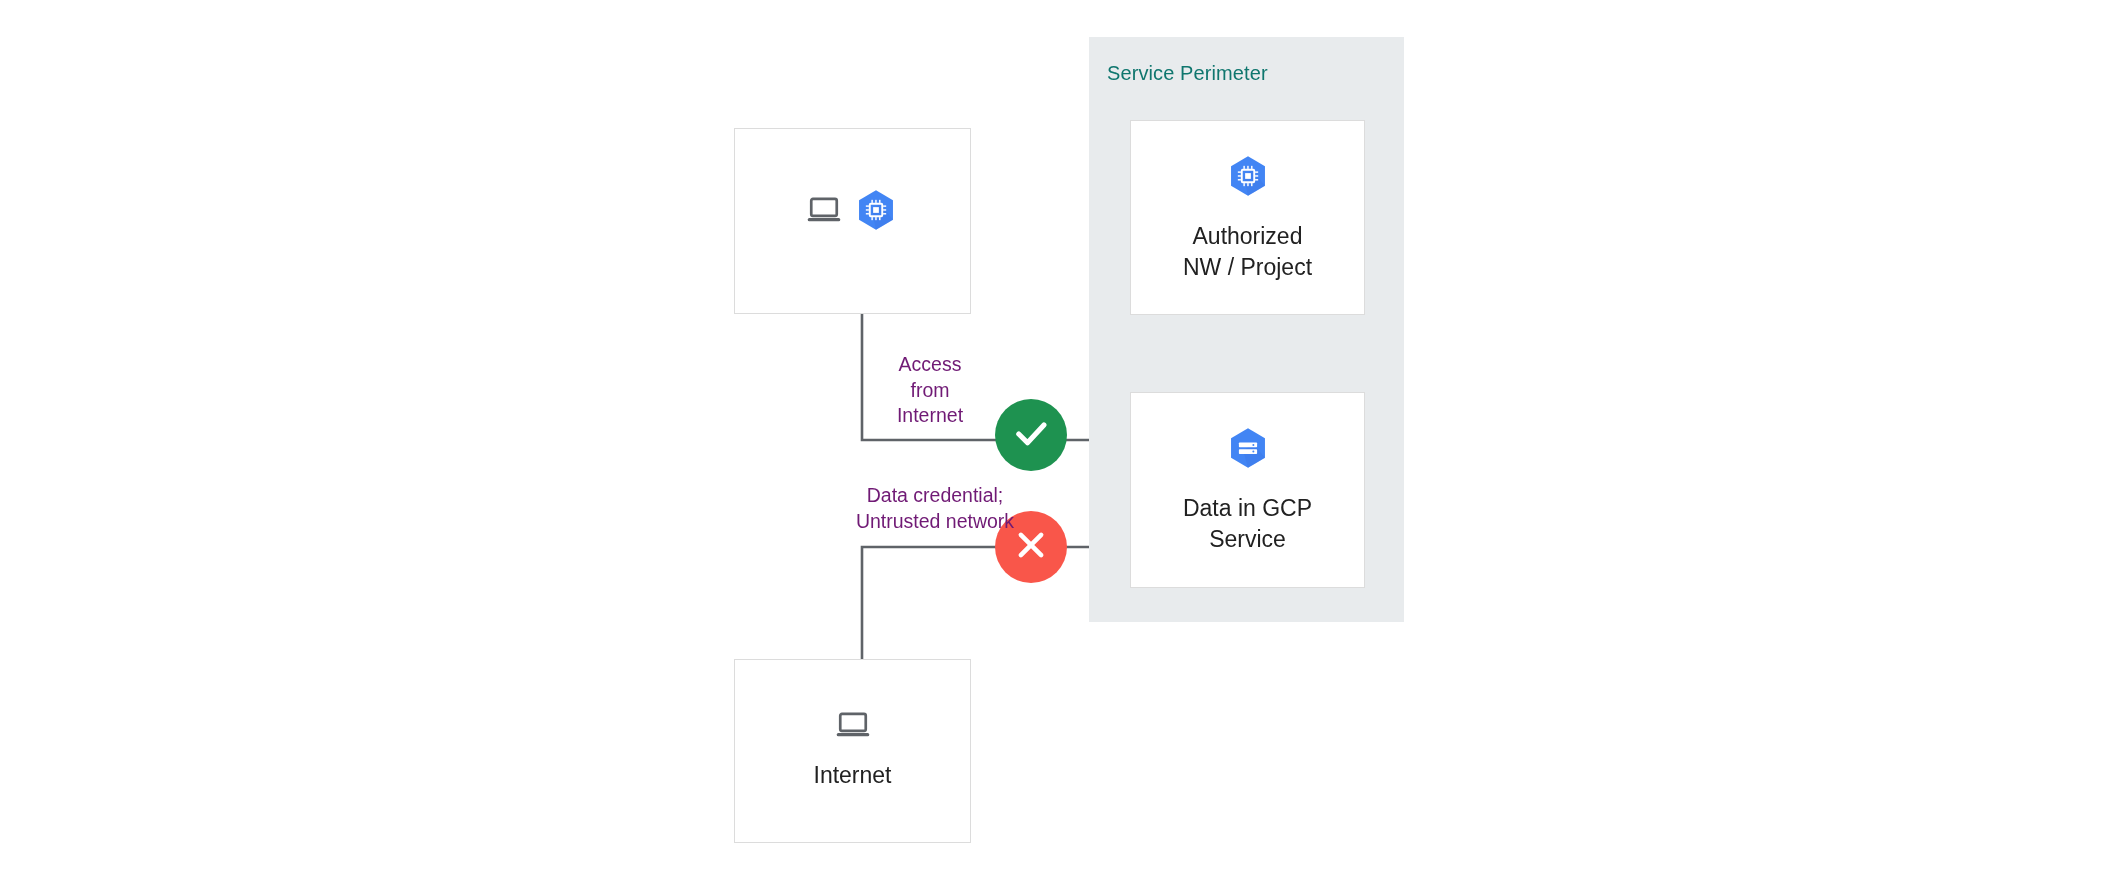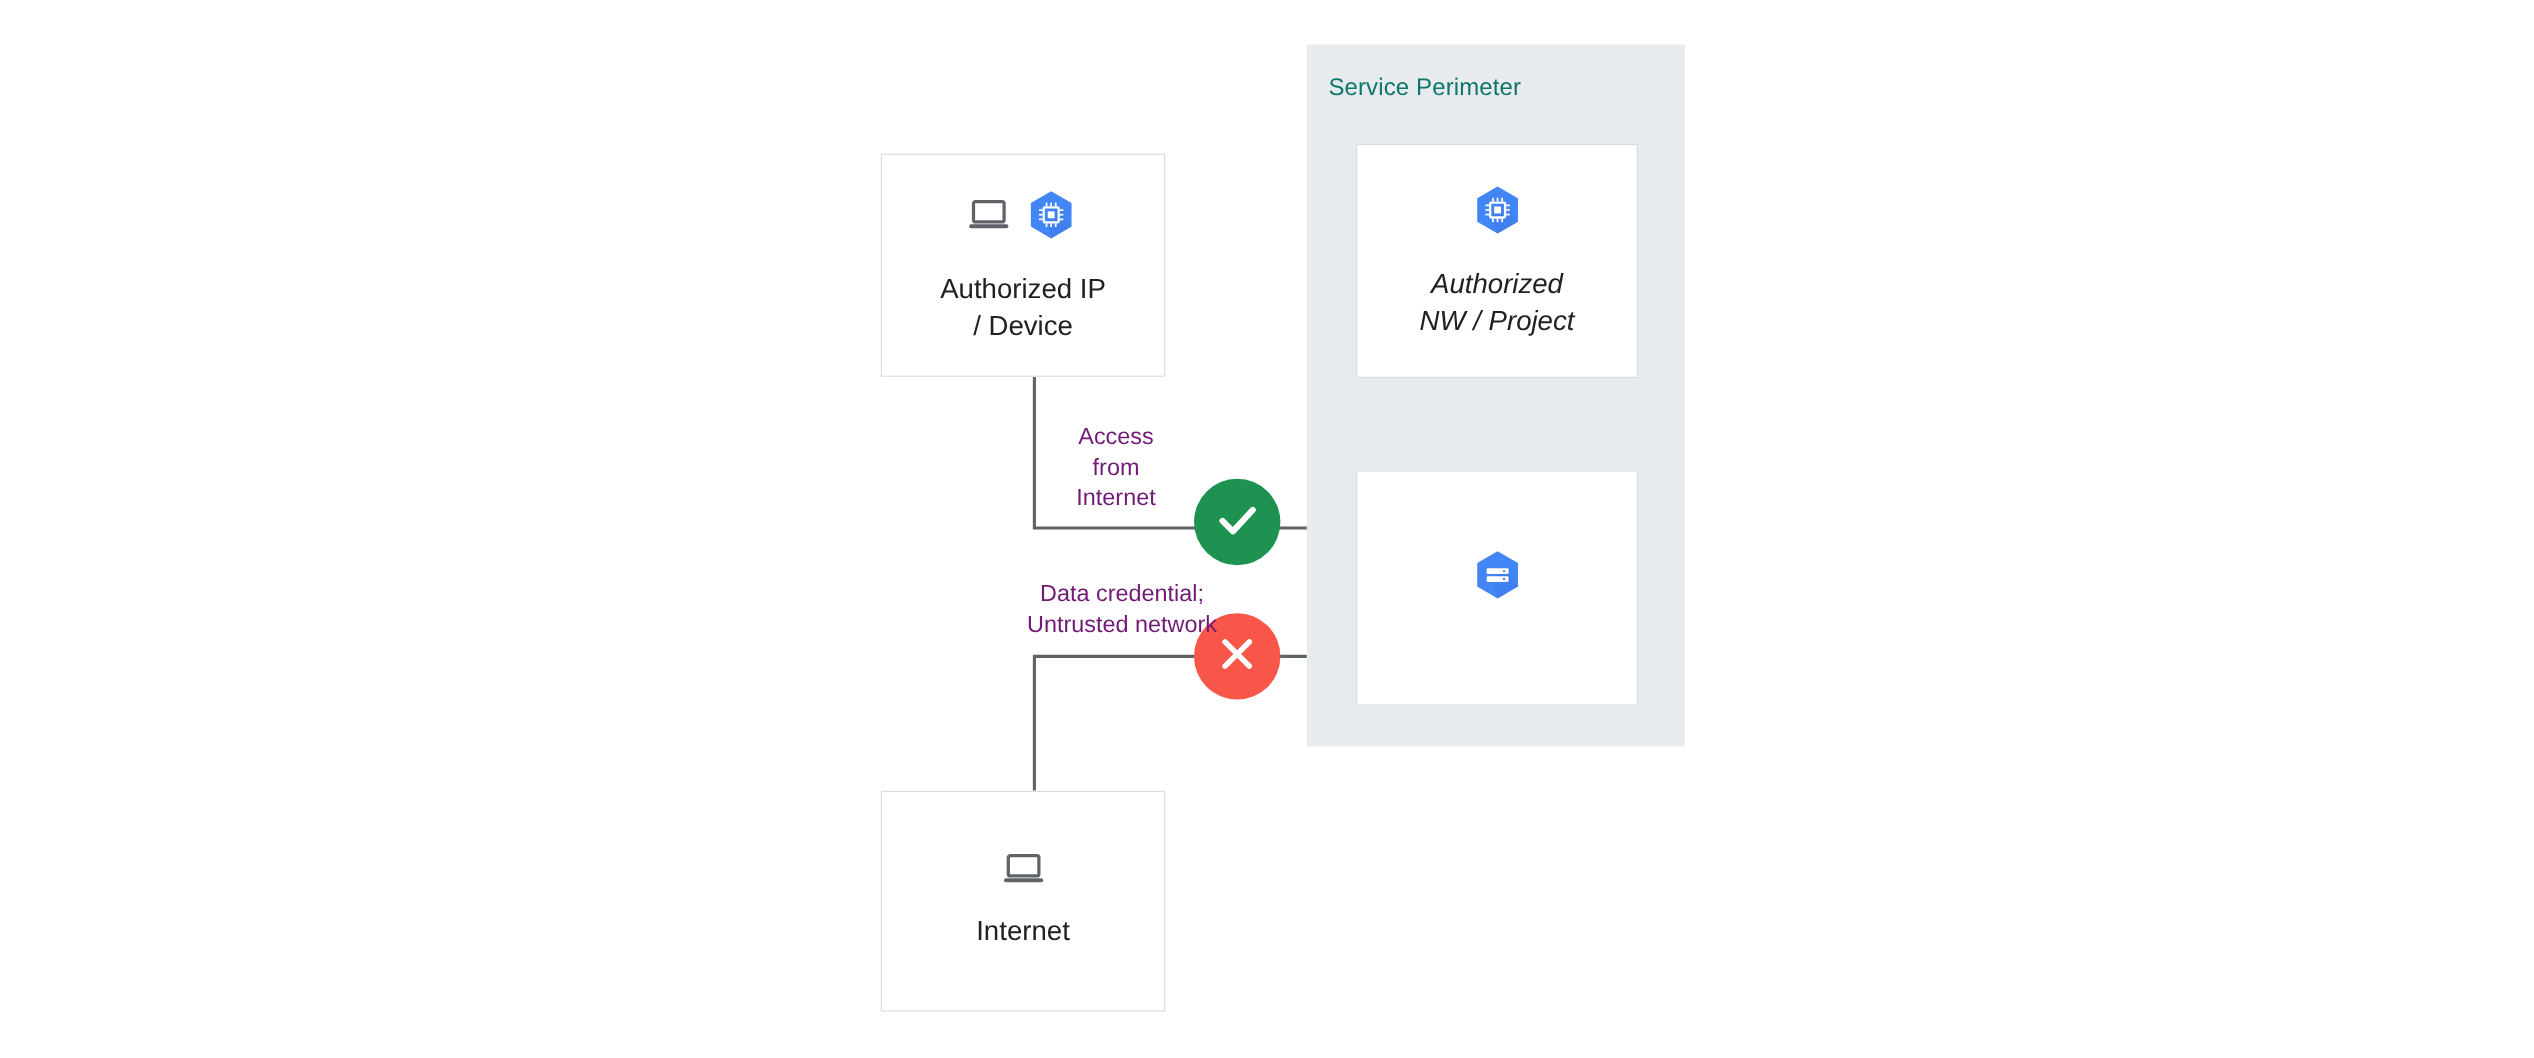--- a/index.html
+++ b/index.html
@@ -64,21 +64,21 @@
   }
   .node-label {
     font-size: 23px;
     line-height: 1.34;
     color: #212121;
     text-align: center;
     white-space: pre-line;
   }
 
   #node-authorized-device { left: 734px; top: 128px;  width: 237px; height: 186px; }
-  #node-authorized-nw     { left: 1130px; top: 120px; width: 235px; height: 195px; font-style: italic; }
+  #node-authorized-nw     { left: 1130px; top: 120px; width: 235px; height: 195px; }
   #node-data-gcp          { left: 1130px; top: 392px; width: 235px; height: 196px; }
   #node-internet          { left: 734px; top: 659px;  width: 237px; height: 184px; }
 
   
   .badge {
     position: absolute;
     width: 72px;
     height: 72px;
     border-radius: 50%;
     display: flex;
@@ -145,22 +145,20 @@
           <rect x="13.4" y="19.2" width="3.2" height="1.5"></rect>
           <rect x="13.4" y="23.2" width="3.2" height="1.5"></rect>
           <rect x="13.4" y="27.2" width="3.2" height="1.5"></rect>
           <rect x="31.4" y="19.2" width="3.2" height="1.5"></rect>
           <rect x="31.4" y="23.2" width="3.2" height="1.5"></rect>
           <rect x="31.4" y="27.2" width="3.2" height="1.5"></rect>
         </g>
       </svg>
     </span>
   </div>
-  <div class="node-label">Authorized IP
-/ Device</div>
 </div>
 
 <div class="node" id="node-authorized-nw">
   <div class="node-icons">
     <span>
       <svg width="46" height="46" viewBox="0 0 48 48" xmlns="http://www.w3.org/2000/svg">
         <polygon points="24,3.5 41.7,13.75 41.7,34.25 24,44.5 6.3,34.25 6.3,13.75" fill="#4285f4"></polygon>
         <polygon points="41.7,34.25 24,44.5 20,25 28,17" fill="#3b78e7" opacity="0.45"></polygon>
         <g fill="#ffffff">
           <rect x="17.5" y="17.5" width="13" height="13" rx="1" fill="none" stroke="#ffffff" stroke-width="2"></rect>
@@ -195,20 +193,22 @@
           <rect x="14.5" y="18.3" width="19" height="5" rx="0.8"></rect>
           <rect x="14.5" y="25.2" width="19" height="5" rx="0.8"></rect>
         </g>
         <g fill="#4285f4">
           <circle cx="29.6" cy="20.8" r="1.05"></circle>
           <circle cx="29.6" cy="27.7" r="1.05"></circle>
         </g>
       </svg>
     </span>
   </div>
+  <div class="node-label">Data in GCP
+Service</div>
 </div>
 
 <div class="node" id="node-internet">
   <div class="node-icons">
     <span>
       <svg width="34" height="26" viewBox="0 0 24 18" xmlns="http://www.w3.org/2000/svg">
         <rect x="3" y="1.2" width="18" height="12" rx="1.2" fill="none" stroke="#5f6368" stroke-width="1.9"></rect>
         <rect x="0.5" y="14.6" width="23" height="2.3" rx="1.1" fill="#5f6368"></rect>
       </svg>
     </span>

